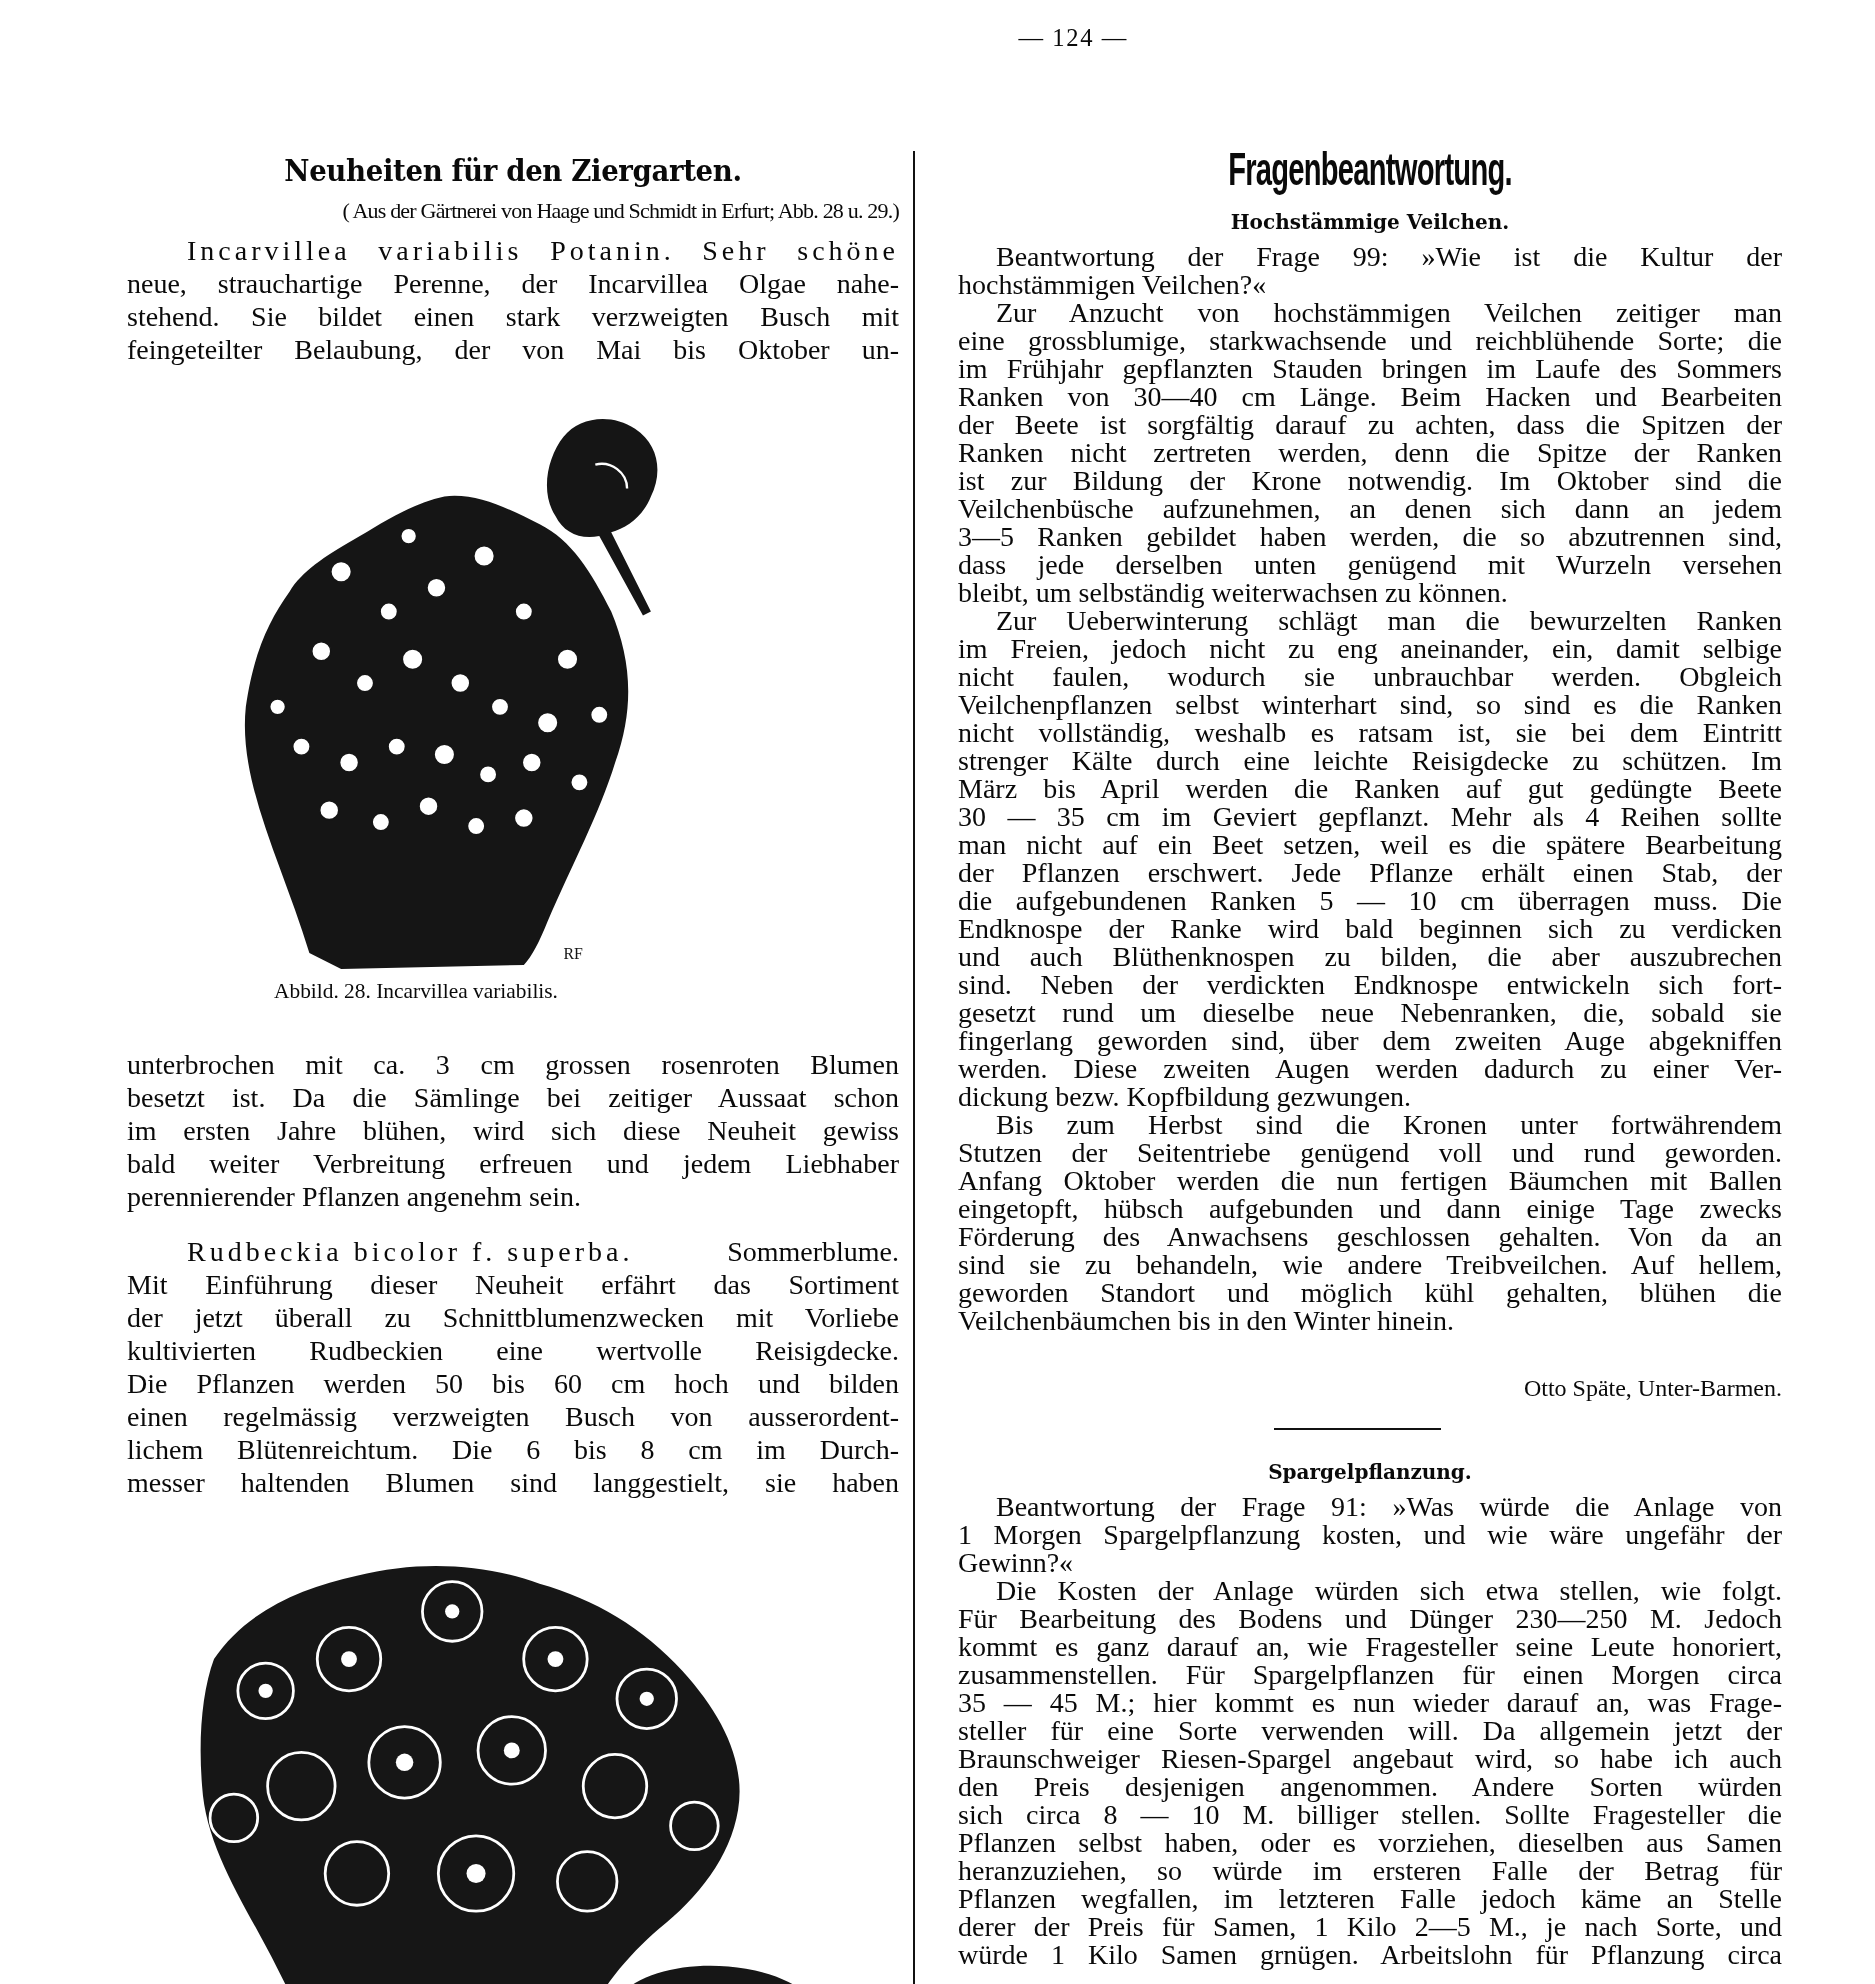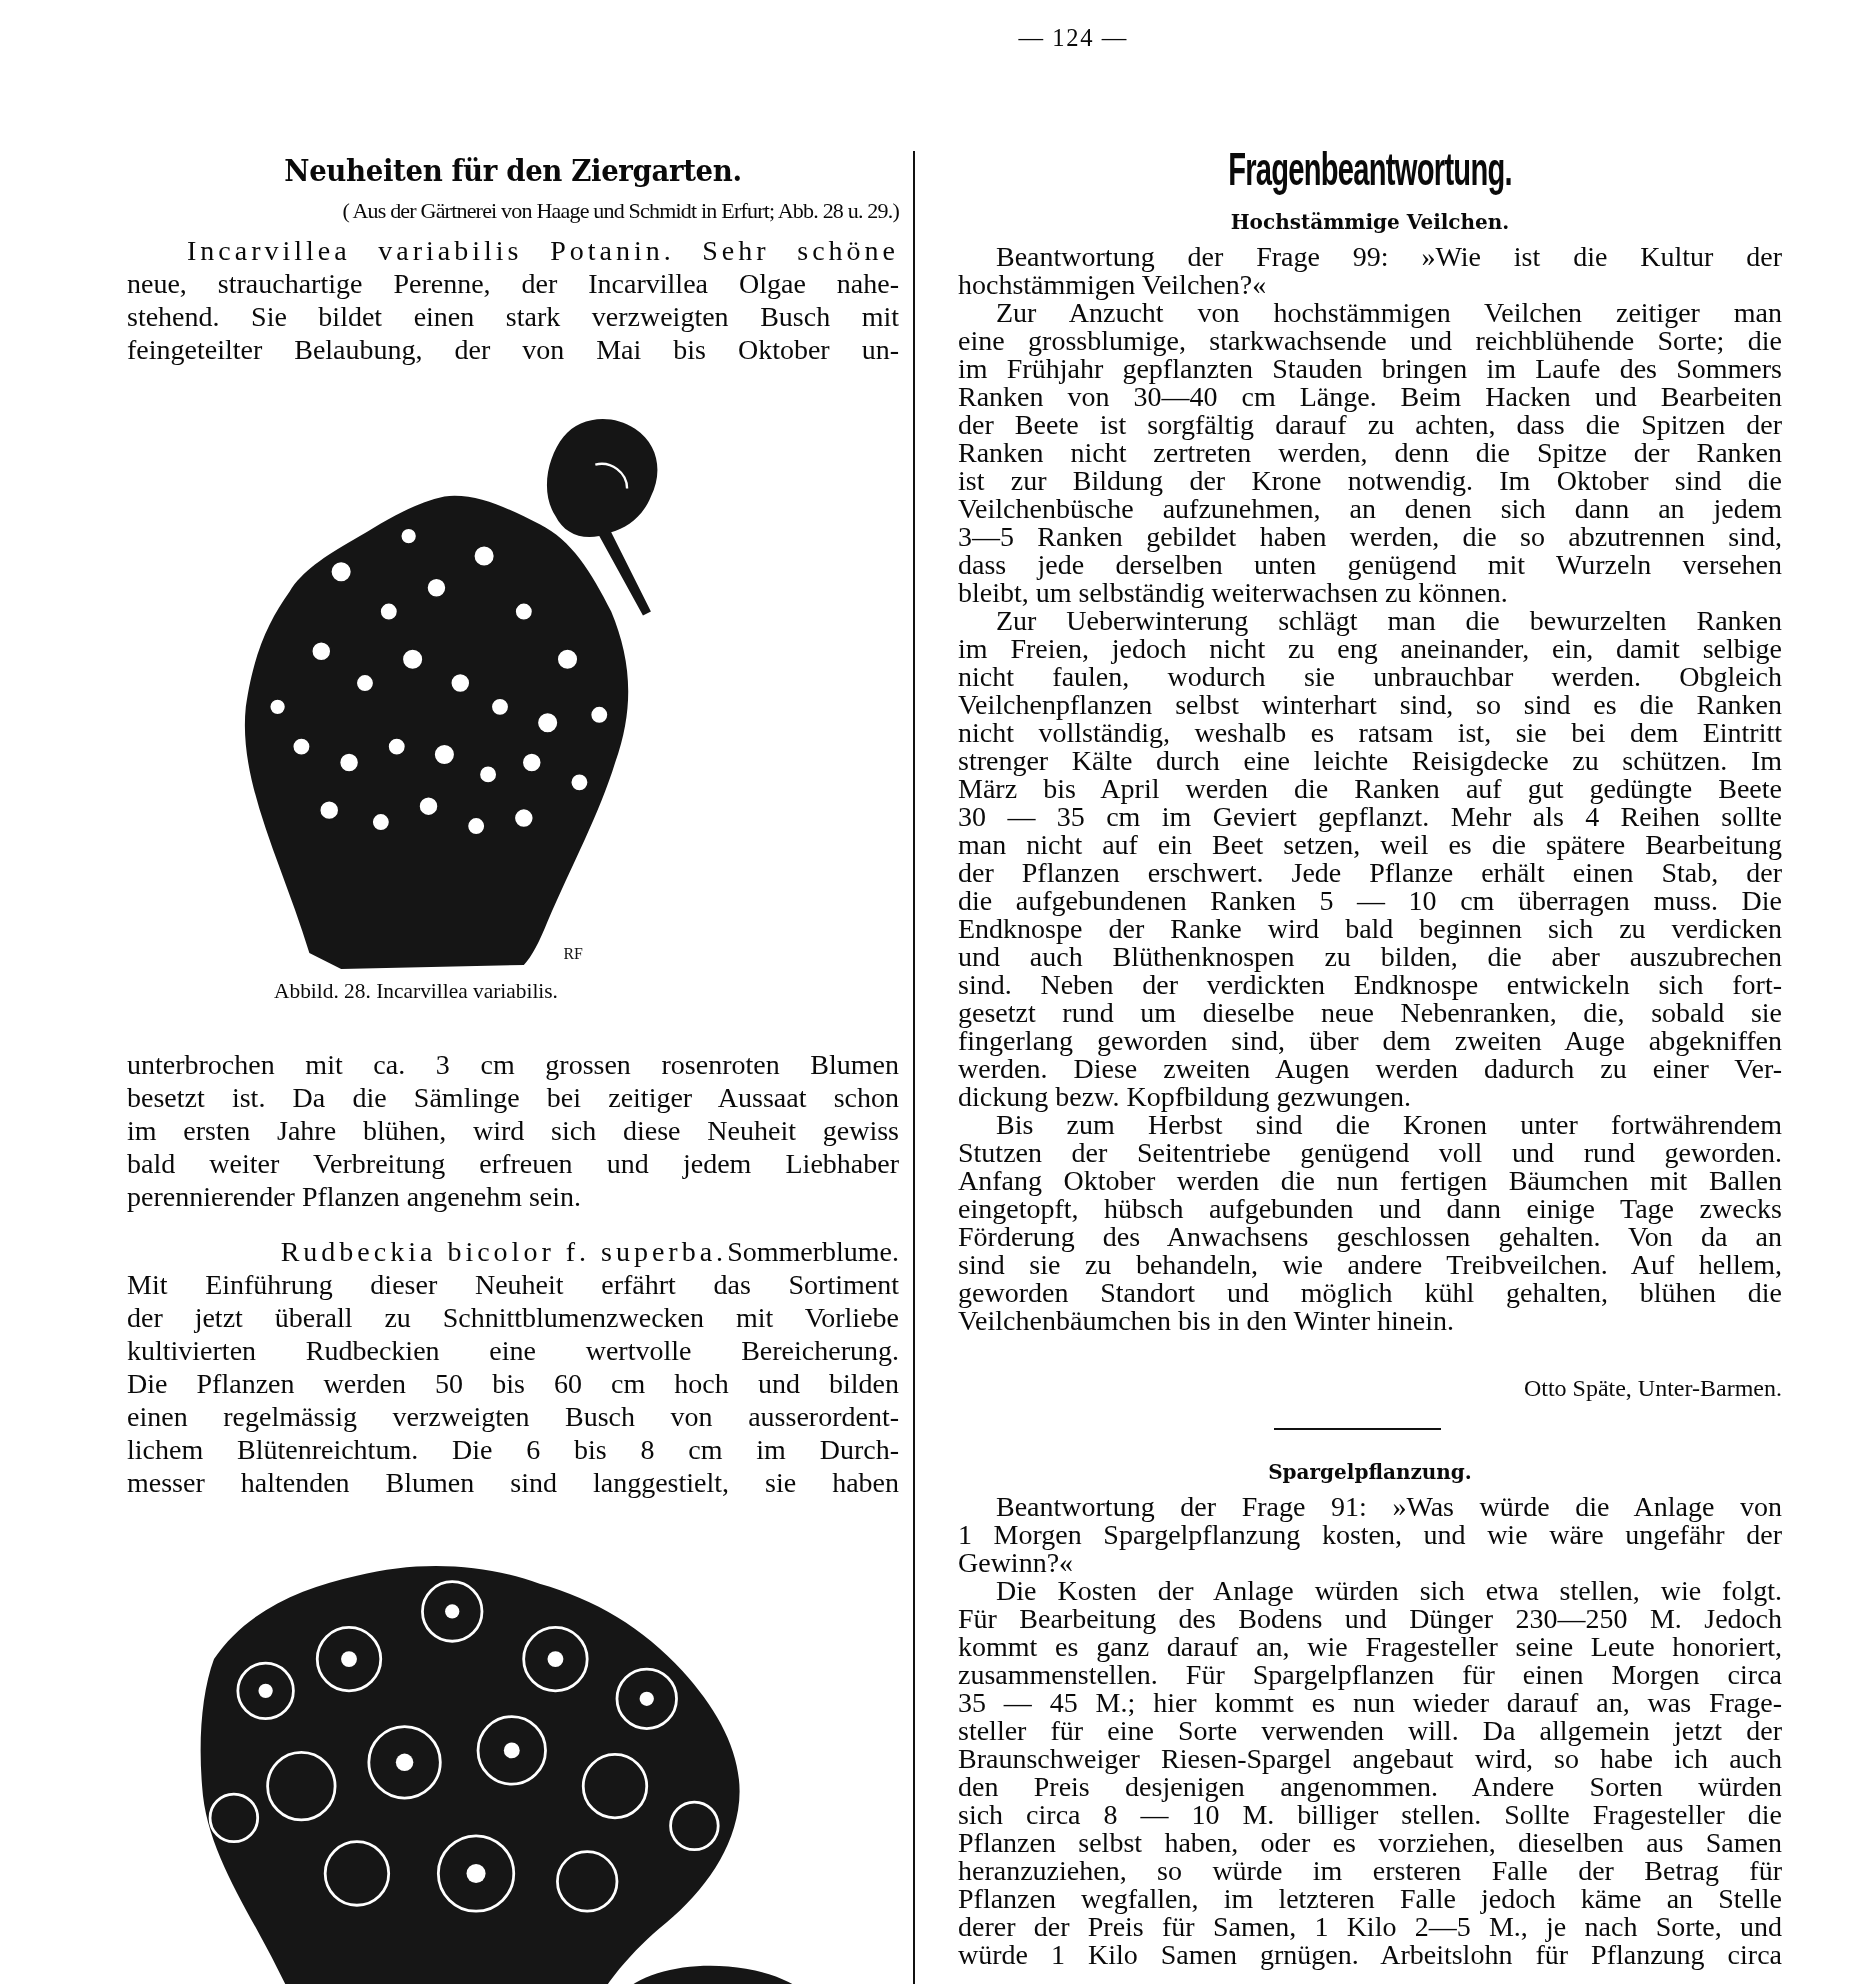--- a/index.html
+++ b/index.html
@@ -95,27 +95,27 @@
 
 <div class="abs lcol" style="top:1048px;">
   <div class="lline">unterbrochen mit ca. 3 cm grossen rosenroten Blumen</div>
   <div class="lline">besetzt ist.  Da die Sämlinge bei zeitiger Aussaat schon</div>
   <div class="lline">im ersten Jahre blühen, wird sich diese Neuheit gewiss</div>
   <div class="lline">bald weiter Verbreitung erfreuen und jedem Liebhaber</div>
   <div class="lline last">perennierender Pflanzen angenehm sein.</div>
 </div>
 
 <div class="abs lcol" style="top:1235px;">
-  <div class="lline indent" style="display:flex; justify-content:flex-end; text-align:left; text-align-last:left;">
+  <div class="lline indent" style="display:flex; justify-content:space-between; text-align:left; text-align-last:left;">
     <span class="spaced">Rudbeckia bicolor f. superba.</span>
     <span>Sommerblume.</span>
   </div>
   <div class="lline">Mit Einführung dieser Neuheit erfährt das Sortiment</div>
   <div class="lline">der jetzt überall zu Schnittblumenzwecken mit Vorliebe</div>
-  <div class="lline">kultivierten Rudbeckien eine wertvolle Bereicherung.</div>
+  <div class="lline">kultivierten Rudbeckien eine wertvolle Reisigdecke.</div>
   <div class="lline">Die Pflanzen werden 50 bis 60 cm hoch und bilden</div>
   <div class="lline">einen regelmässig verzweigten Busch von ausserordent-</div>
   <div class="lline">lichem Blütenreichtum.  Die 6 bis 8 cm im Durch-</div>
   <div class="lline">messer haltenden Blumen sind langgestielt, sie haben</div>
 </div>
 
 <svg class="illus" style="left:198px; top:1540px;" width="699" height="663" viewBox="0 0 1760 1670">
   <g>
     <path d="M40 300 C120 180 260 120 400 90 C560 50 720 60 860 110 C1000 150 1120 220 1220 330 C1320 440 1380 560 1360 680 C1340 800 1260 900 1160 980 C1080 1050 1000 1140 960 1260 C940 1330 900 1380 860 1410 L380 1420 C330 1330 260 1200 200 1080 C120 920 20 780 10 620 C0 500 10 380 40 300 Z" fill="#161616"></path>
     <g fill="none" stroke="#ffffff" stroke-width="7">

